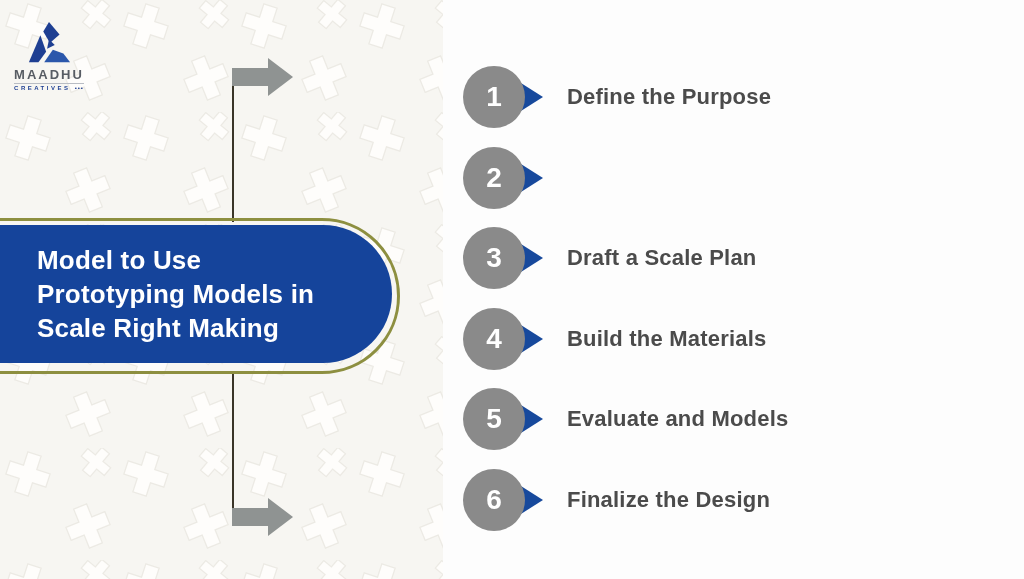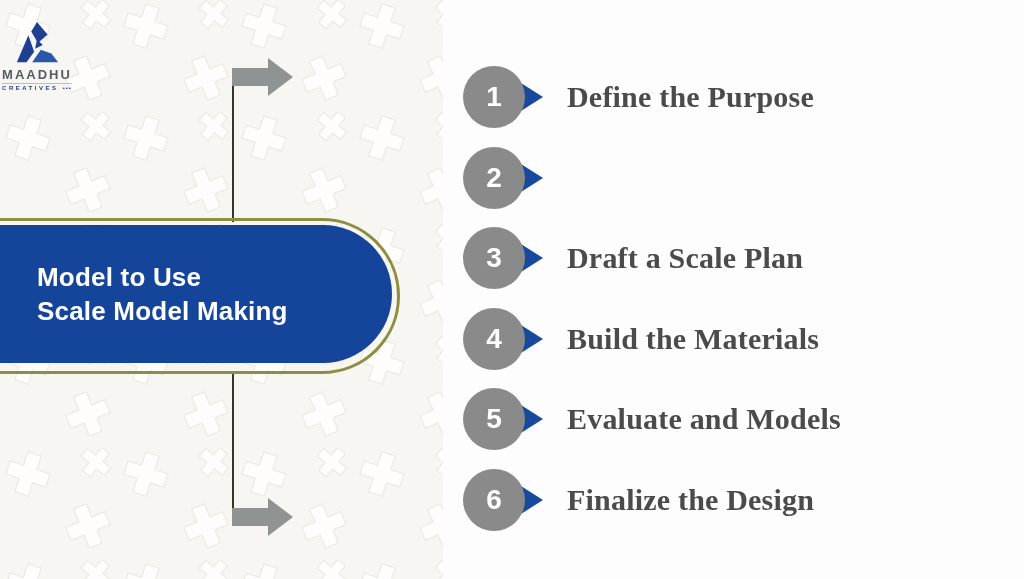--- a/index.html
+++ b/index.html
@@ -19,21 +19,21 @@
 
   
   .right-panel {
     position: absolute;
     left: 443px; top: 0;
     width: 581px; height: 579px;
     background: var(--panel-bg, #fdfdfd);
   }
 
   
-  .logo { position: absolute; left: 2px; top: 20px; width: 70px; text-align: center; }
+  .logo { position: absolute; left: 14px; top: 20px; width: 70px; text-align: center; }
   .logo-mark { display: block; margin: 0 auto; }
   .logo-brand {
     font-size: 13px; font-weight: 700; letter-spacing: 2px;
     color: #575c63; margin-top: 1px;
   }
   .logo-sub {
     font-size: 6px; font-weight: 700; letter-spacing: 2.5px;
     color: var(--logo-blue, #1e3f92);
     border-top: 1px solid #b9bdc4;
     padding-top: 1px; margin-top: 1px;
@@ -89,25 +89,24 @@
   .step-triangle {
     width: 0; height: 0; flex: none;
     border-left: 30px solid var(--triangle-blue, #17499c);
     border-top: 19px solid transparent;
     border-bottom: 19px solid transparent;
     margin-left: -12px;
     position: relative; z-index: 1;
   }
   .step-label {
     margin-left: 24px;
-    font-size: 30px; font-weight: 700;
+    font-size: 22px; font-weight: 700;
     color: var(--step-label, #4b4b4b);
     letter-spacing: 0.2px;
     white-space: nowrap;
-    font-family: Liberation Serif, serif;
   }
 </style>
 </head>
 <body>
 
 <div class="canvas">
 
   <svg class="bg-pattern-svg" width="443" height="579" xmlns="http://www.w3.org/2000/svg" aria-hidden="true">
     <defs>
       <pattern id="xpat" width="118" height="112" patternUnits="userSpaceOnUse">
@@ -144,21 +143,22 @@
   </svg>
 
   <svg class="arrow-svg bottom" width="62" height="42" viewBox="0 0 62 42" xmlns="http://www.w3.org/2000/svg" aria-hidden="true">
     <rect x="0" y="12" width="36" height="18" fill="#8f9392"></rect>
     <polygon points="36,2 61,21 36,40" fill="#8f9392"></polygon>
   </svg>
 
   <div class="banner-outer">
     <div class="banner-blue">
       <div class="banner-line">Model to Use</div>
-      <div class="banner-line">Scale Model Making</div>
+      <div class="banner-line">Prototyping Models in</div>
+      <div class="banner-line">Scale Right Making</div>
     </div>
   </div>
 
   <div class="steps">
 
     <div class="step-row">
       <div class="step-circle">
         <span class="step-number">1</span>
       </div>
       <div class="step-triangle"></div>

